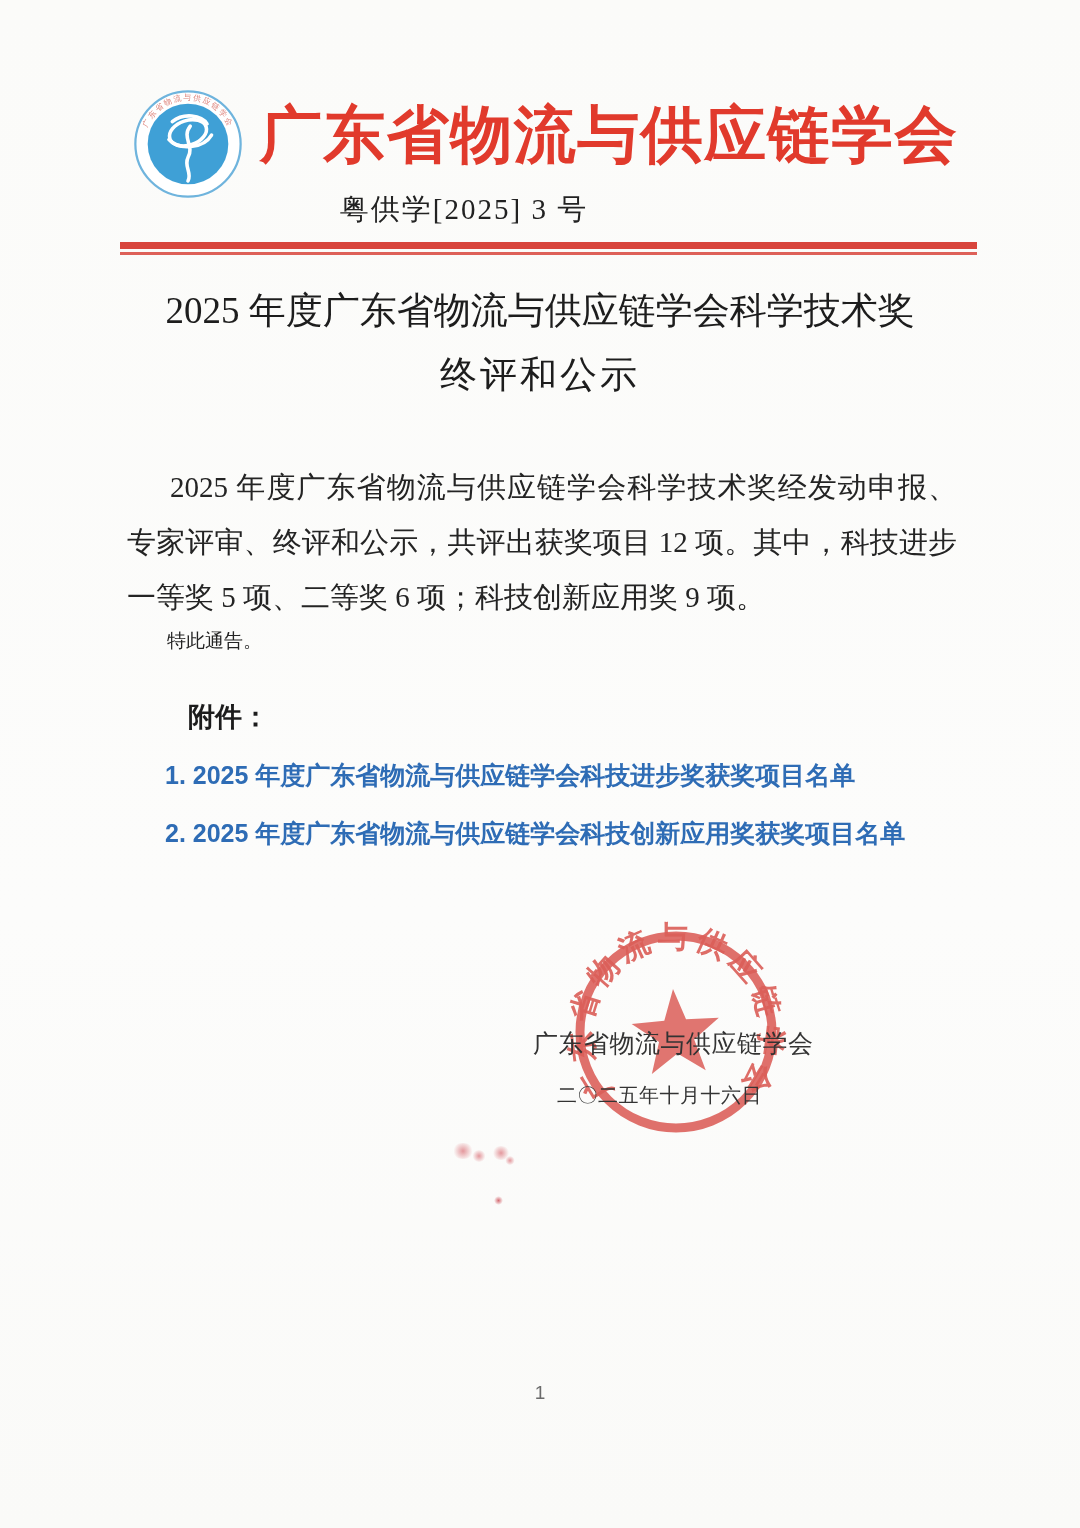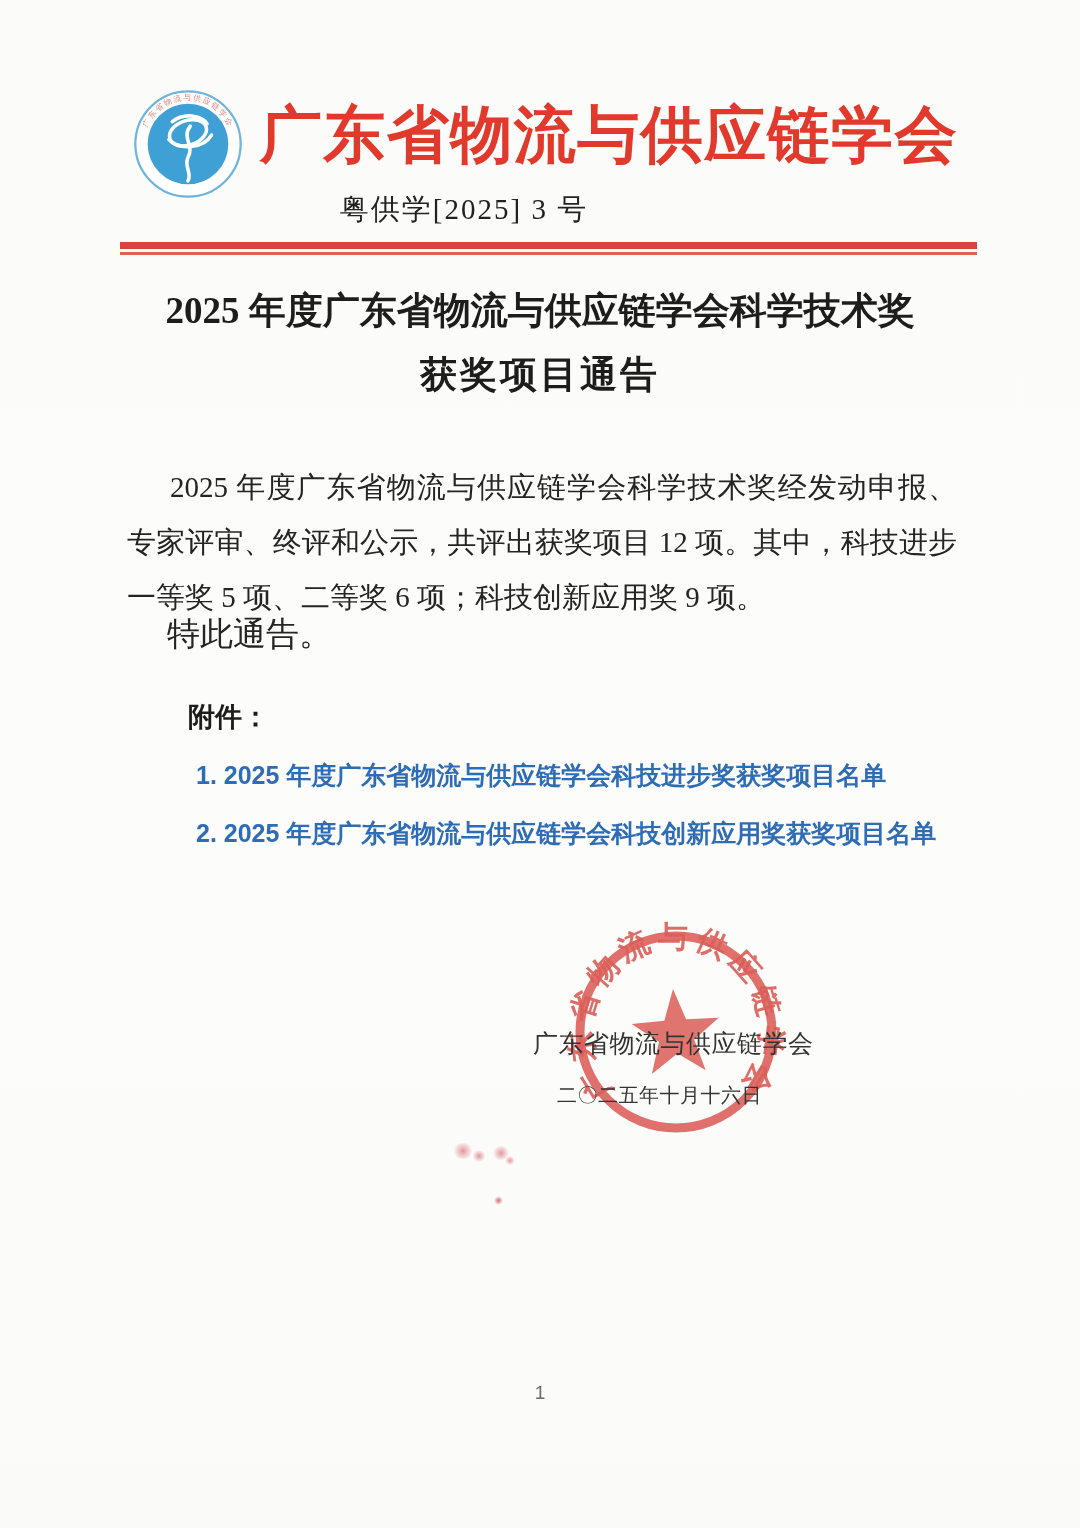--- a/index.html
+++ b/index.html
@@ -27,38 +27,38 @@
     position:absolute;left:0;top:190px;width:928px;
     text-align:center;font-size:29px;letter-spacing:2px;color:#222;
   }
   .red-rule{position:absolute;left:120px;top:242px;width:857px;}
   .red-rule .thick{height:7px;background:var(--rule-red);}
   .red-rule .gap{height:3px;}
   .red-rule .thin{height:2.5px;background:var(--rule-red);opacity:.85;}
 
   
   .doc-title{position:absolute;left:125px;width:830px;text-align:center;
-    font-weight:bold;font-size:37px;color:#1d1d1d;margin:0;white-space:nowrap;}
+    font-weight:normal;font-size:37px;color:#1d1d1d;margin:0;white-space:nowrap;}
   .doc-title.l1{top:286px;}
   .doc-title.l2{top:350px;letter-spacing:3px;}
 
   
   .body-par{position:absolute;left:127px;top:460px;width:830px;
     font-size:29px;color:#242424;}
   .body-line{height:55px;line-height:55px;text-align:justify;text-align-last:justify;overflow:hidden;}
   .body-line.first{padding-left:43px;}
   .body-line.last{text-align-last:left;}
-  .closing{position:absolute;left:167px;top:612px;font-size:33px;color:#242424;}
+  .closing{position:absolute;left:167px;top:628px;font-size:19px;color:#242424;}
   .attach-label{position:absolute;left:188px;top:699px;
     font-family:"Liberation Sans","DejaVu Sans",sans-serif;
     font-weight:bold;font-size:27px;color:#1c1c1c;}
   .attach-link{
     position:absolute;left:165px;display:block;text-decoration:none;
     font-family:"Liberation Sans","DejaVu Sans",sans-serif;
-    font-weight:bold;font-size:25px;color:var(--link-blue);white-space:nowrap;cursor:pointer;margin-left:31px;
+    font-weight:bold;font-size:25px;color:var(--link-blue);white-space:nowrap;cursor:pointer;
   }
   .attach-link.a1{top:759px;}
   .attach-link.a2{top:817px;}
 
   
   .stamp{position:absolute;left:564px;top:920px;width:224px;height:224px;
     filter:blur(.4px);opacity:.92;}
   .sig-org{position:absolute;left:533px;top:1027px;font-size:25px;
     letter-spacing:.5px;color:#333;white-space:nowrap;}
   .sig-date{position:absolute;left:557px;top:1082px;font-size:20px;
@@ -106,21 +106,21 @@
   <h1 class="org-name">广东省物流与供应链学会</h1>
   <div class="doc-number">粤供学[2025] 3 号</div>
 
   <div class="red-rule">
     <div class="thick"></div>
     <div class="gap"></div>
     <div class="thin"></div>
   </div>
 
   <h2 class="doc-title l1">2025 年度广东省物流与供应链学会科学技术奖</h2>
-  <h2 class="doc-title l2">获奖项目通告</h2>
+  <h2 class="doc-title l2">终评和公示</h2>
 
   <div class="body-par">
     <div class="body-line first">2025 年度广东省物流与供应链学会科学技术奖经发动申报、形式审查、</div>
     <div class="body-line">专家评审、终评和公示，共评出获奖项目 12 项。其中，科技进步奖 11 项：</div>
     <div class="body-line last">一等奖 5 项、二等奖 6 项；科技创新应用奖 9 项。</div>
   </div>
 
   <div class="closing">特此通告。</div>
   <div class="attach-label">附件：</div>
 

